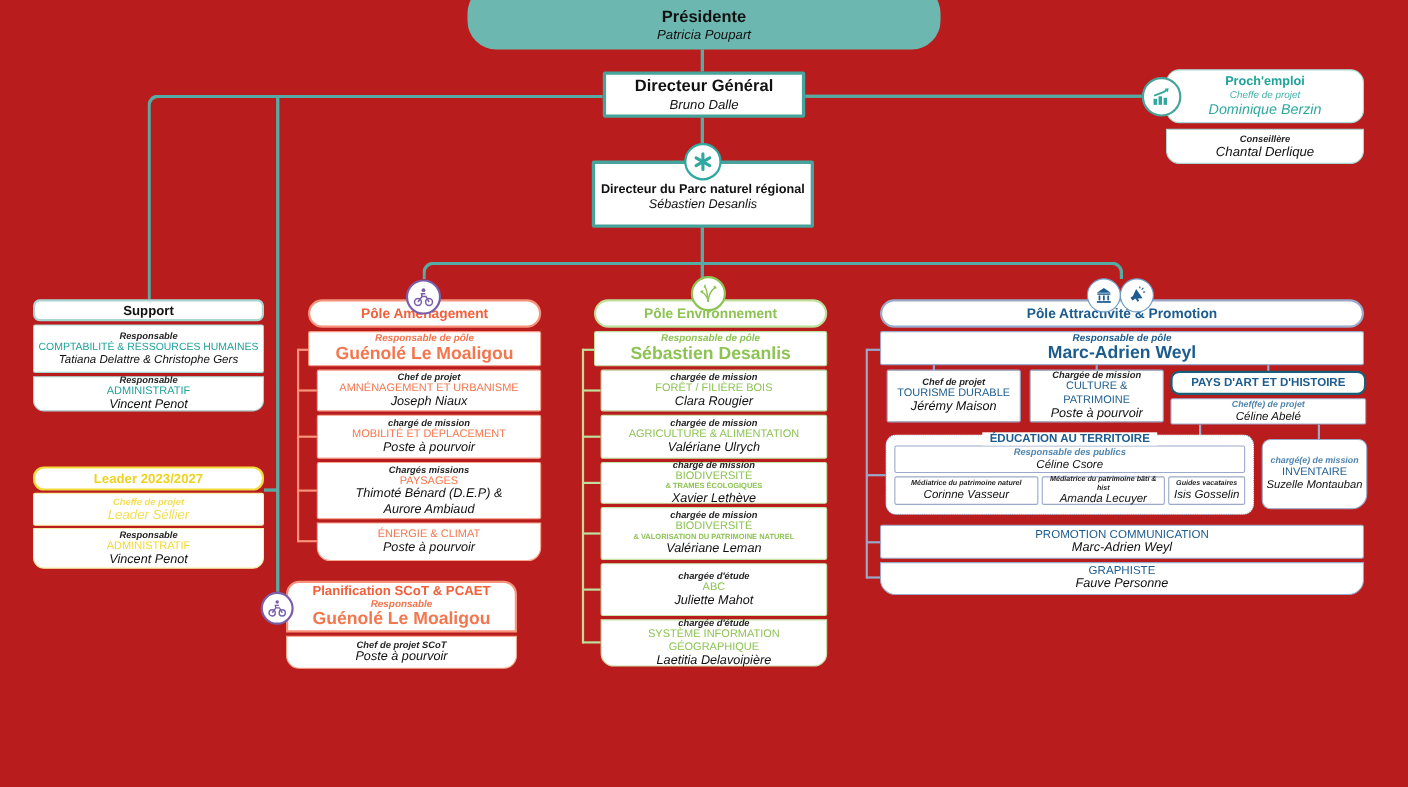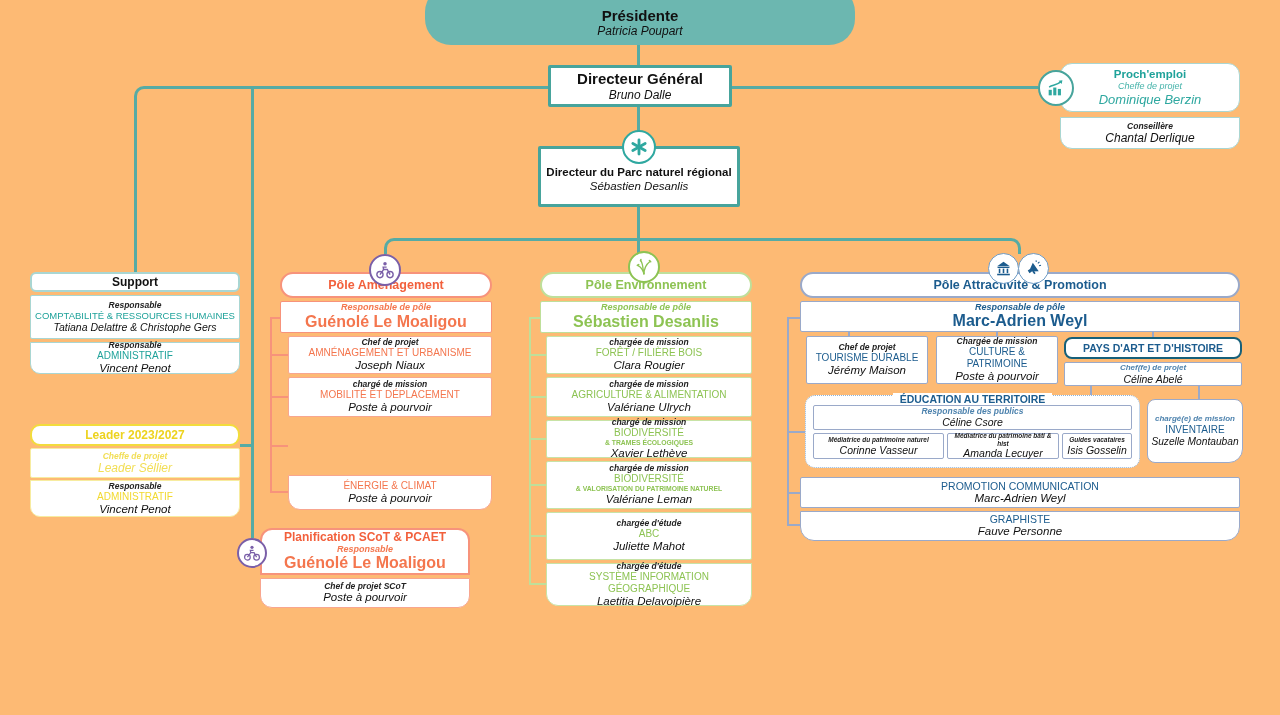--- a/index.html
+++ b/index.html
@@ -1,16 +1,16 @@
 <!DOCTYPE html>
 <html><head>
 <meta charset="utf-8">
 <style>
   html,body{margin:0;padding:0;background:#fff;}
-  #canvas{position:relative;width:1280px;height:715px;overflow:hidden;background:#fdba74;
+  #canvas{position:relative;width:1280px;height:715px;overflow:hidden;background:#b91c1c;
           font-family:"Liberation Sans",sans-serif;color:#111;}
   .bx{position:absolute;background:#fff;border:1.5px solid #ccc;box-sizing:border-box;
       display:flex;flex-direction:column;justify-content:center;align-items:center;
       text-align:center;z-index:2;line-height:1.18;padding:1px 4px;border-radius:2px;}
   .ln{position:absolute;background:#56ABA4;z-index:1;}
   .gln{position:absolute;background:#9AA9C9;z-index:1;}
   .sln{position:absolute;background:#F7937B;z-index:1;}
   .eln{position:absolute;background:#BFDF9A;z-index:1;}
   .br{position:absolute;border:0 solid #56ABA4;box-sizing:border-box;z-index:1;}
   .ic{position:absolute;background:#fff;border:2px solid;border-radius:50%;z-index:3;
@@ -166,20 +166,25 @@
   <div class="bx bSalL" style="left:288px;top:336px;width:204px;height:38px;">
     <div class="role">Chef de projet</div>
     <div class="unit tSal">AMNÉNAGEMENT ET URBANISME</div>
     <div class="name">Joseph Niaux</div>
   </div>
   <div class="bx bSalL" style="left:288px;top:377px;width:204px;height:40px;">
     <div class="role">chargé de mission</div>
     <div class="unit tSal">MOBILITÉ ET DÉPLACEMENT</div>
     <div class="name">Poste à pourvoir</div>
   </div>
+  <div class="bx bSalL" style="left:288px;top:420px;width:204px;height:52px;">
+    <div class="role">Chargés missions</div>
+    <div class="unit tSal">PAYSAGES</div>
+    <div class="name" style="max-width:150px;">Thimoté Bénard (D.E.P) &amp; Aurore Ambiaud</div>
+  </div>
   <div class="bx bSalL" style="left:288px;top:475px;width:204px;height:35px;border-radius:0 0 12px 12px;">
     <div class="unit tSal">ÉNERGIE &amp; CLIMAT</div>
     <div class="name">Poste à pourvoir</div>
   </div>
 
   <div class="ic" style="left:237px;top:538px;width:30px;height:30px;border-color:#7A5FA8;">
     <svg width="20" height="20" viewBox="0 0 24 24">
         <g stroke="#7A5FA8" stroke-width="1.5" fill="none">
           <circle cx="6.5" cy="17" r="3.4"></circle>
           <circle cx="17.5" cy="17" r="3.4"></circle>

